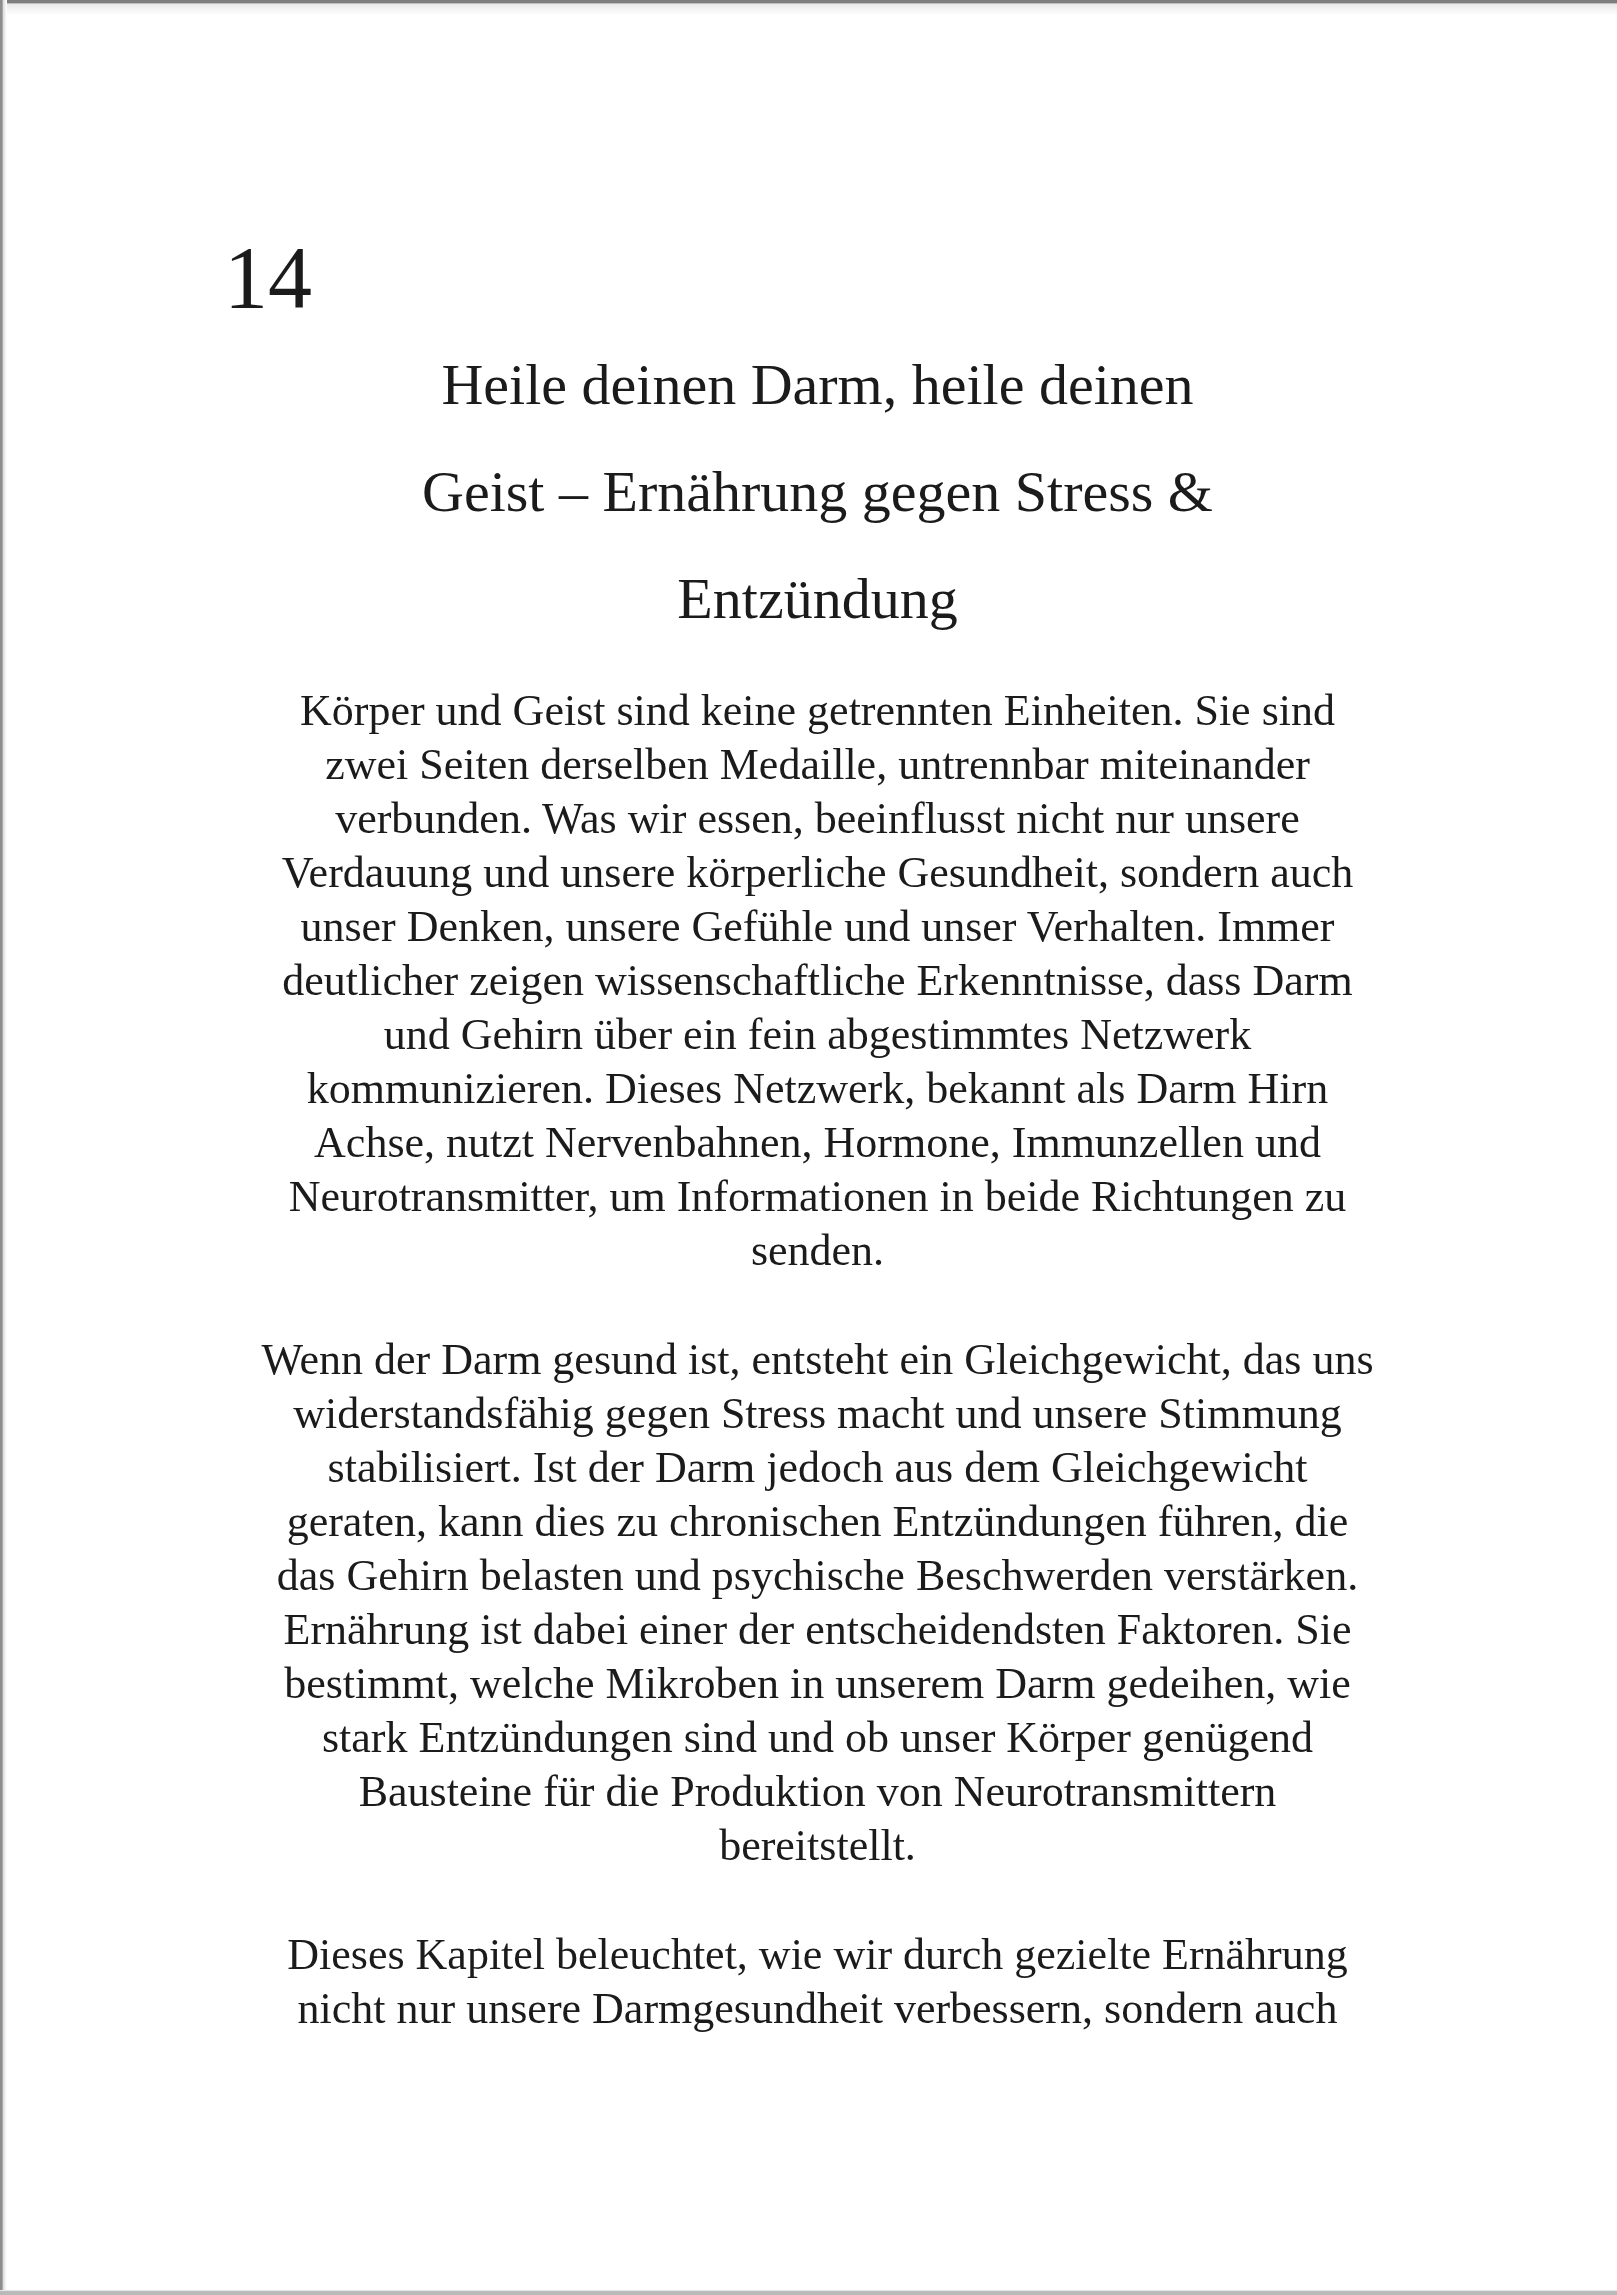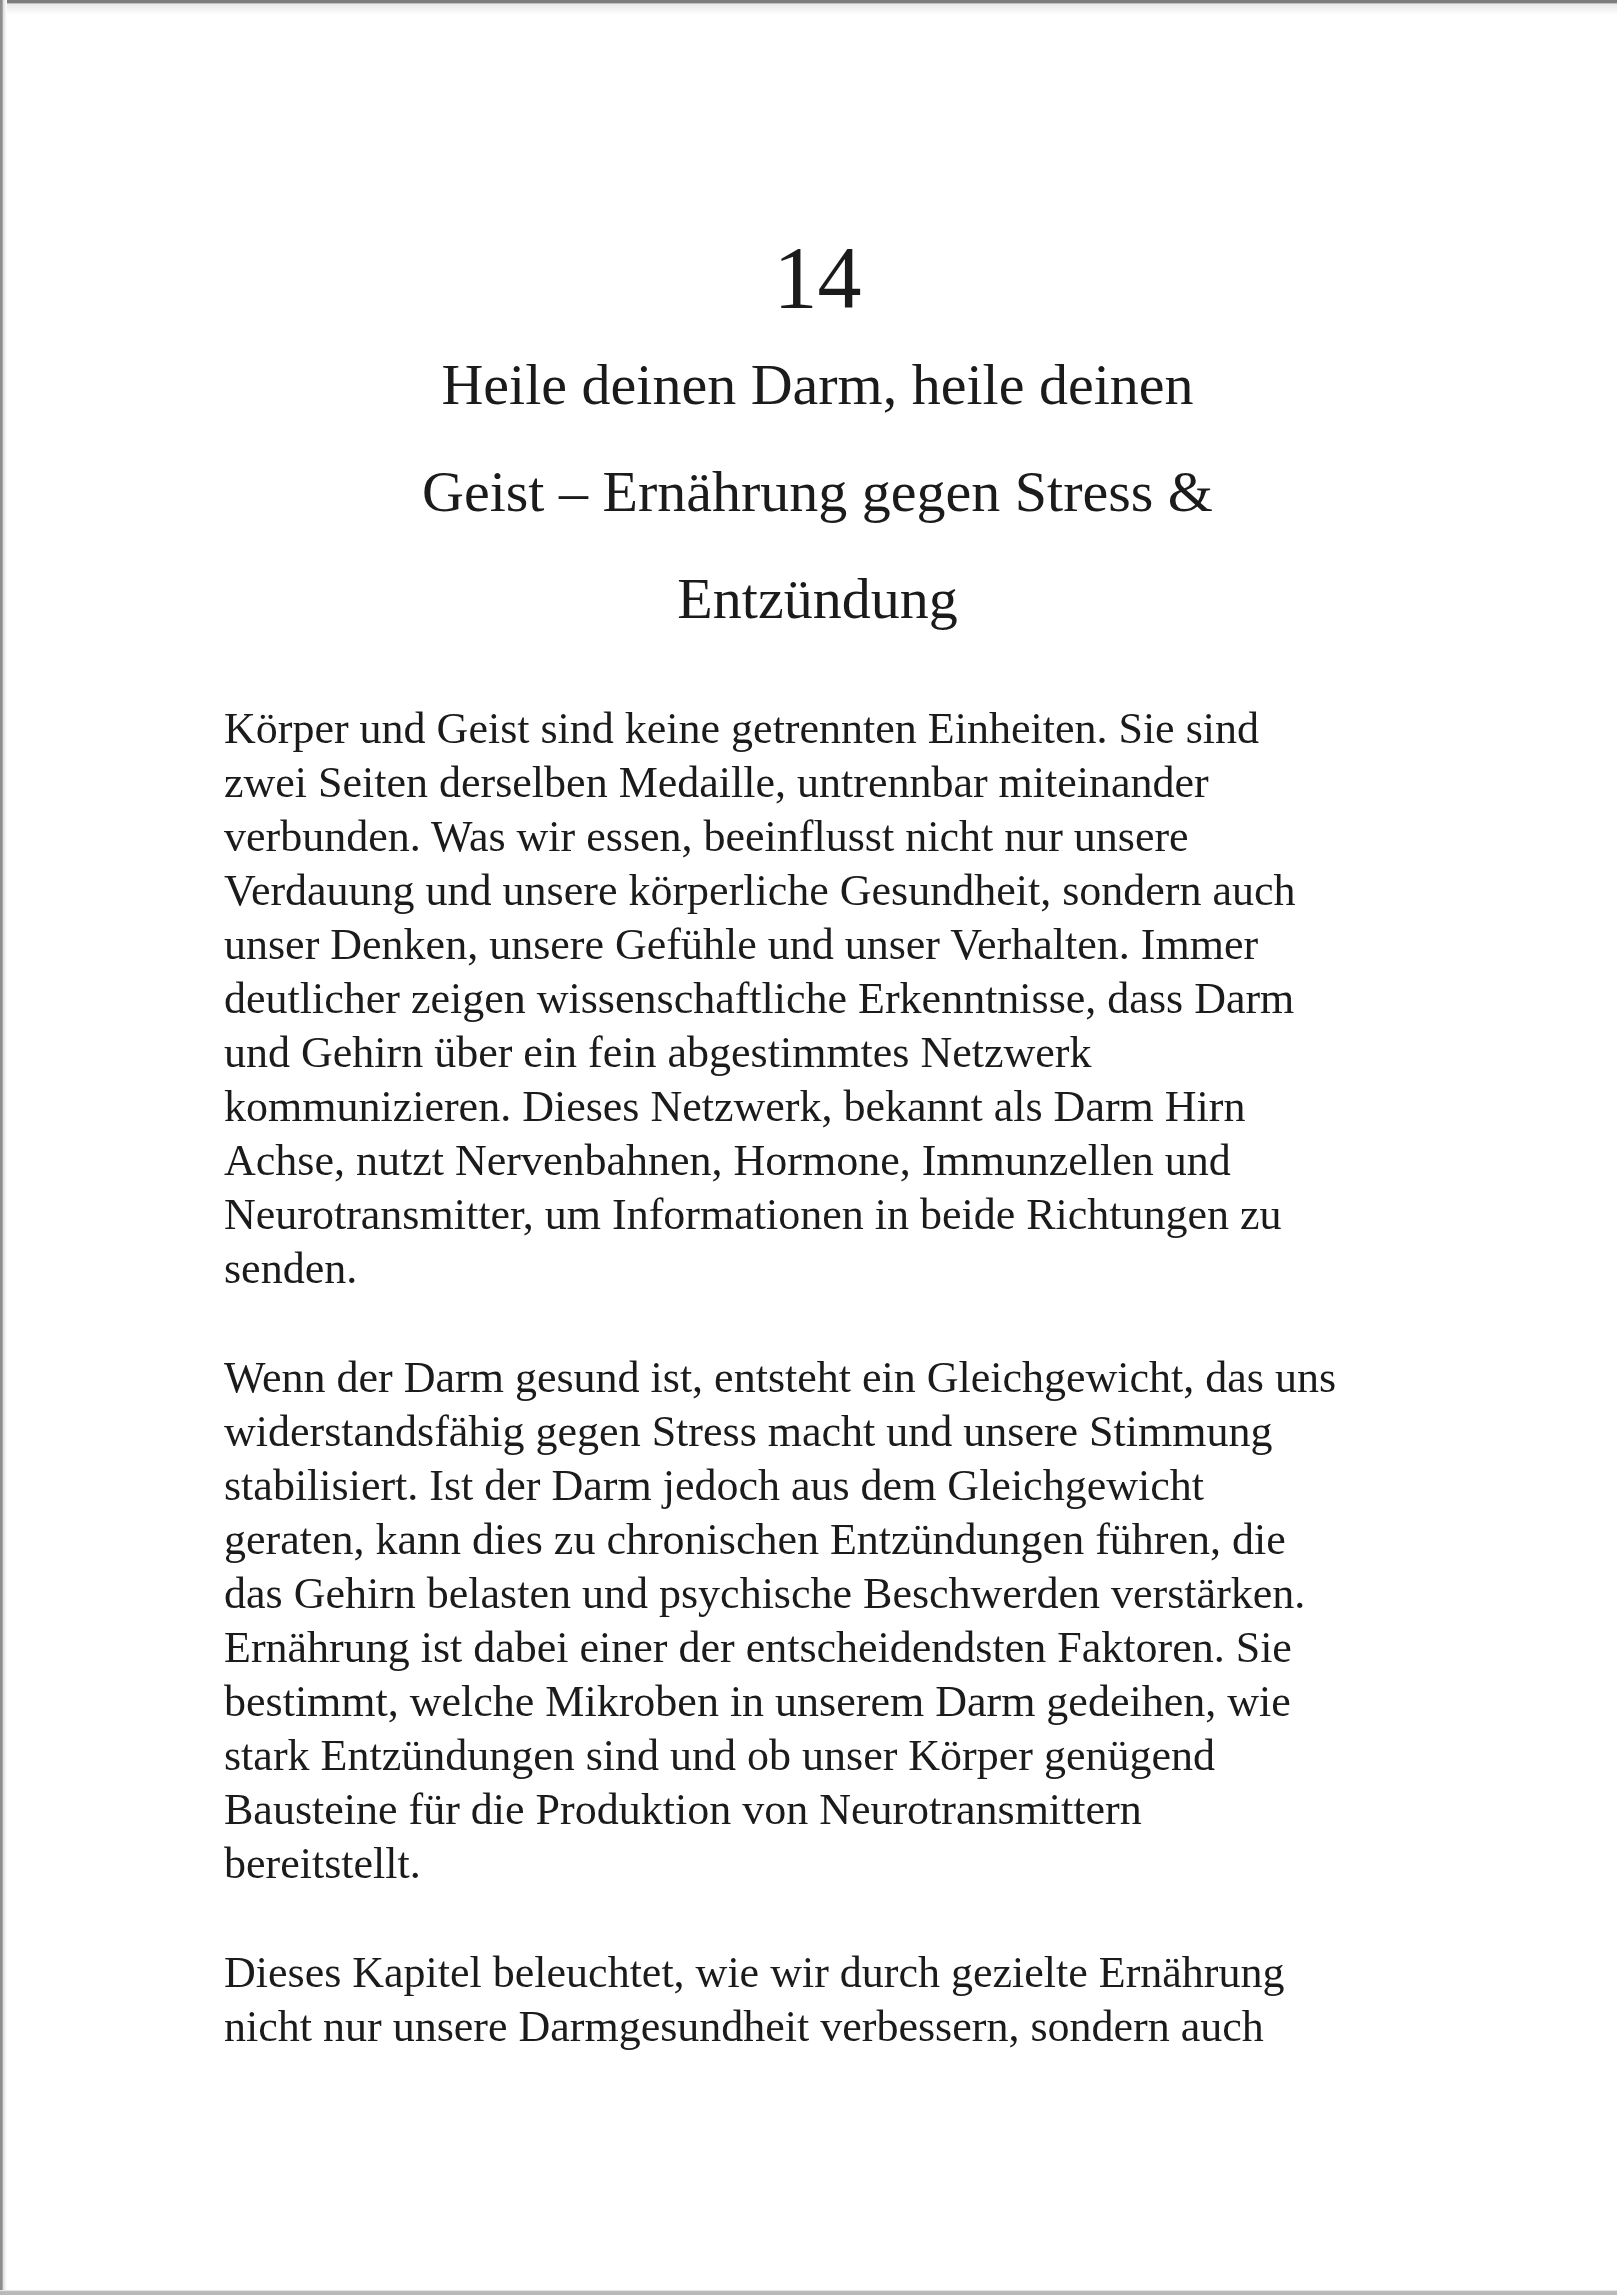--- a/index.html
+++ b/index.html
@@ -38,36 +38,36 @@
     left: 224px;
     top: 224px;
     width: 1187px;
     color: #1b1b1b;
   }
   .chapter-number {
     margin: 0;
     font-size: 88px;
     line-height: 107px;
     font-weight: 400;
-    text-align: center;
+    text-align: left;
     white-space: pre-line;
   }
   .chapter-title {
     margin: 0;
     font-size: 58px;
     line-height: 107px;
     font-weight: 400;
     text-align: center;
     white-space: pre-line;
   }
   .body-text {
-    margin-top: 50px;
+    margin-top: 32px;
     font-size: 44px;
     line-height: 54px;
-    text-align: left;
+    text-align: center;
   }
   .body-text p {
     margin: 0 0 55px 0;
     white-space: pre-line;
   }
   .body-text p:last-child {
     margin-bottom: 0;
   }
 </style>
 </head>

